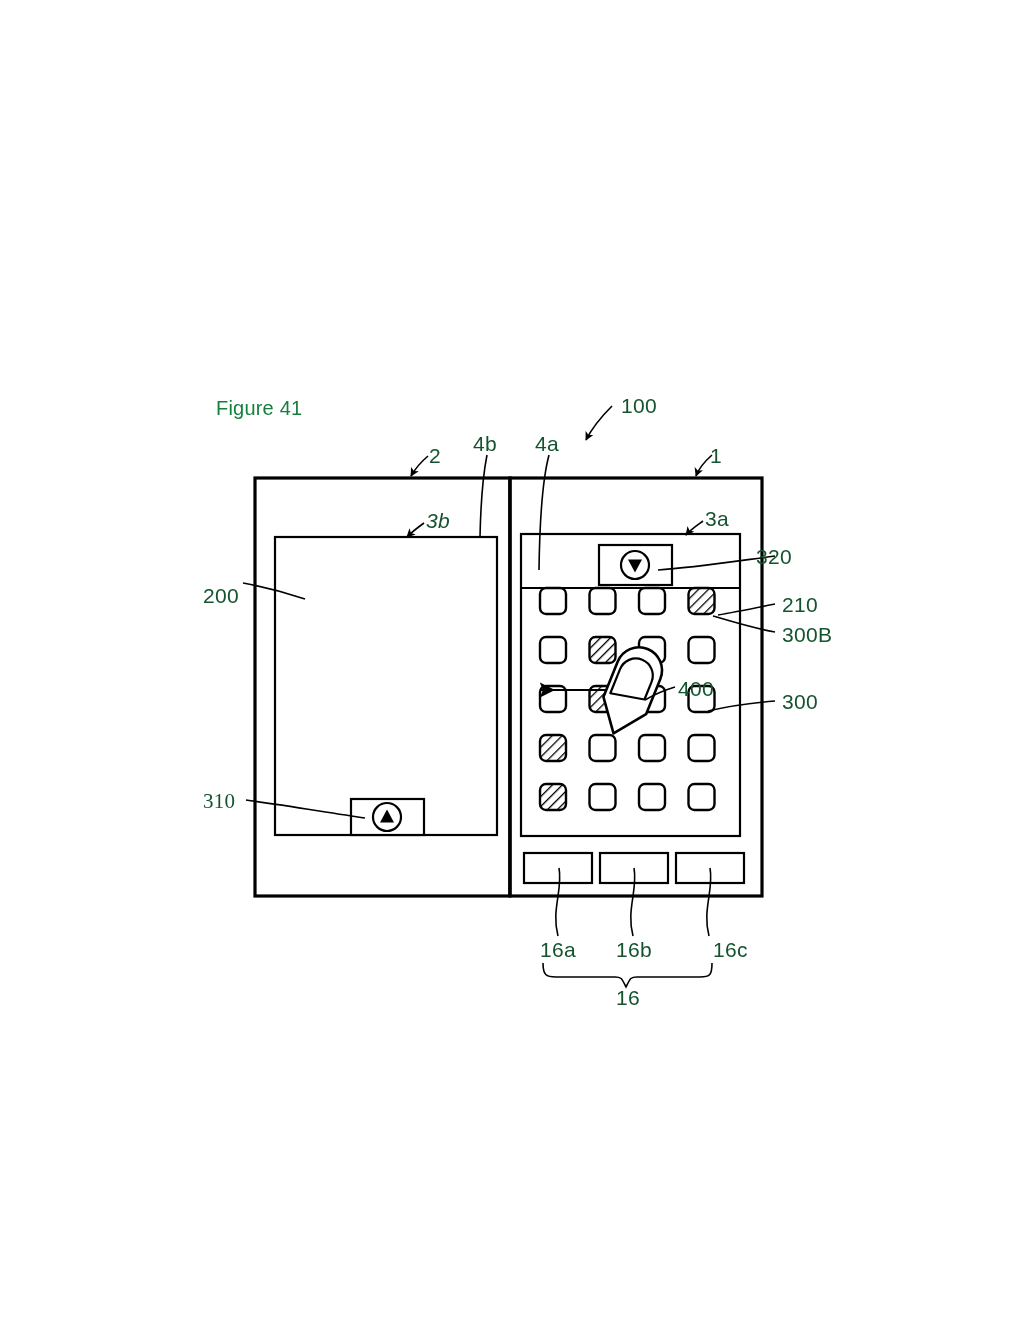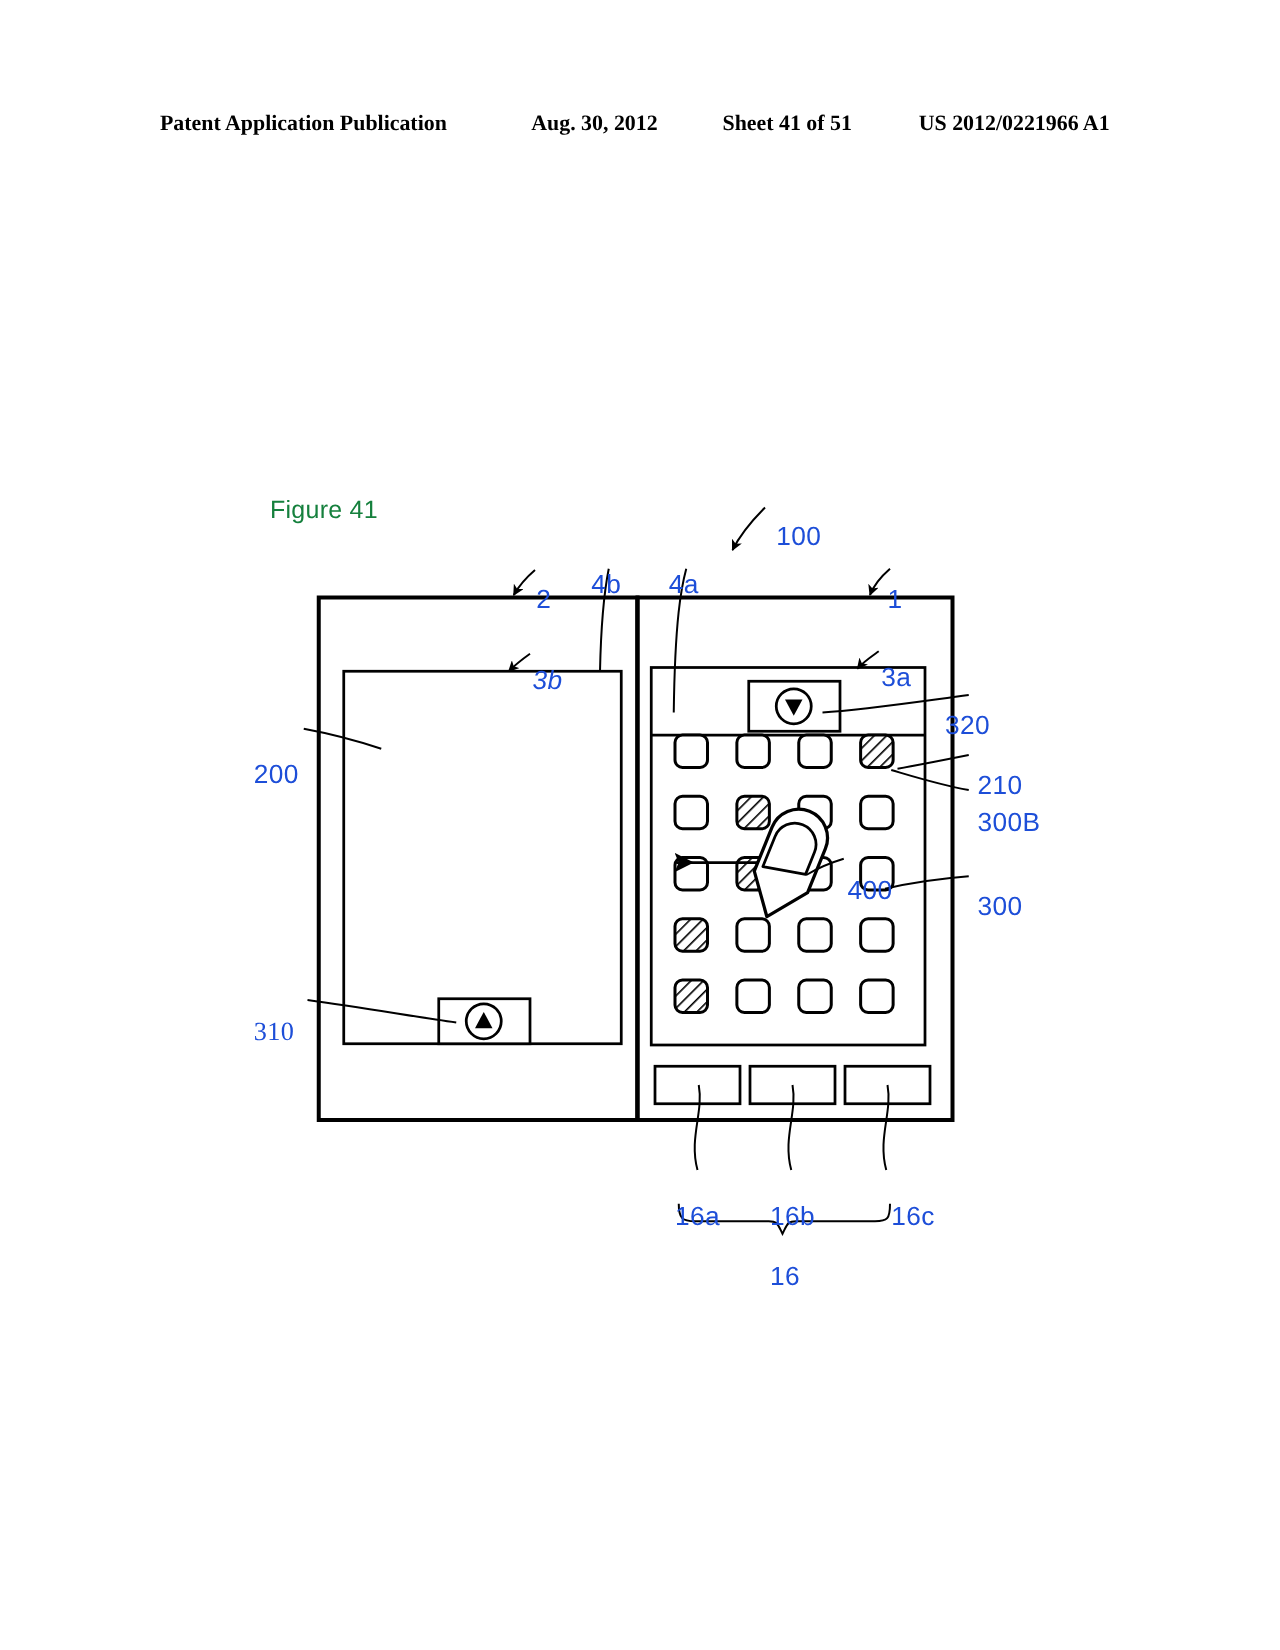--- a/index.html
+++ b/index.html
@@ -58,37 +58,30 @@
   .lead  { fill: none; stroke: #000; stroke-width: 1.6; }
   .icon-box { fill: #fff; stroke: #000; stroke-width: 2.4; }
   .icon-box-h { stroke: #000; stroke-width: 2.4; }
   .solid { fill: #000; stroke: none; }
   .white { fill: #fff; }
 
   
   .ref {
     position: absolute;
     font-size: 21px;
-    color: #1d4ed8;
+    color: #14532d;
     white-space: nowrap;
     letter-spacing: 0.3px;
-    margin-top: 24px;
   }
 </style>
 </head>
 <body>
 
 <div id="page">
 
-  <div class="hdr">
-    <span class="hdr-pub">Patent Application Publication</span>
-    <span class="hdr-date">Aug. 30, 2012</span>
-    <span class="hdr-sheet">Sheet 41 of 51</span>
-    <span class="hdr-num">US 2012/0221966 A1</span>
-  </div>
 
   <div class="fig-title">Figure 41</div>
 
   <svg id="drawing" viewBox="0 0 1024 1320">
     <defs>
       <pattern id="hatch" width="7" height="7" patternUnits="userSpaceOnUse" patternTransform="rotate(45)">
         <rect width="7" height="7" fill="#fff"></rect>
         <line x1="0" y1="0" x2="0" y2="7" stroke="#000" stroke-width="2.6"></line>
       </pattern>
       <marker id="arrowLeft" viewBox="0 0 12 12" refX="11" refY="6" markerWidth="7" markerHeight="7" orient="auto-start-reverse">

